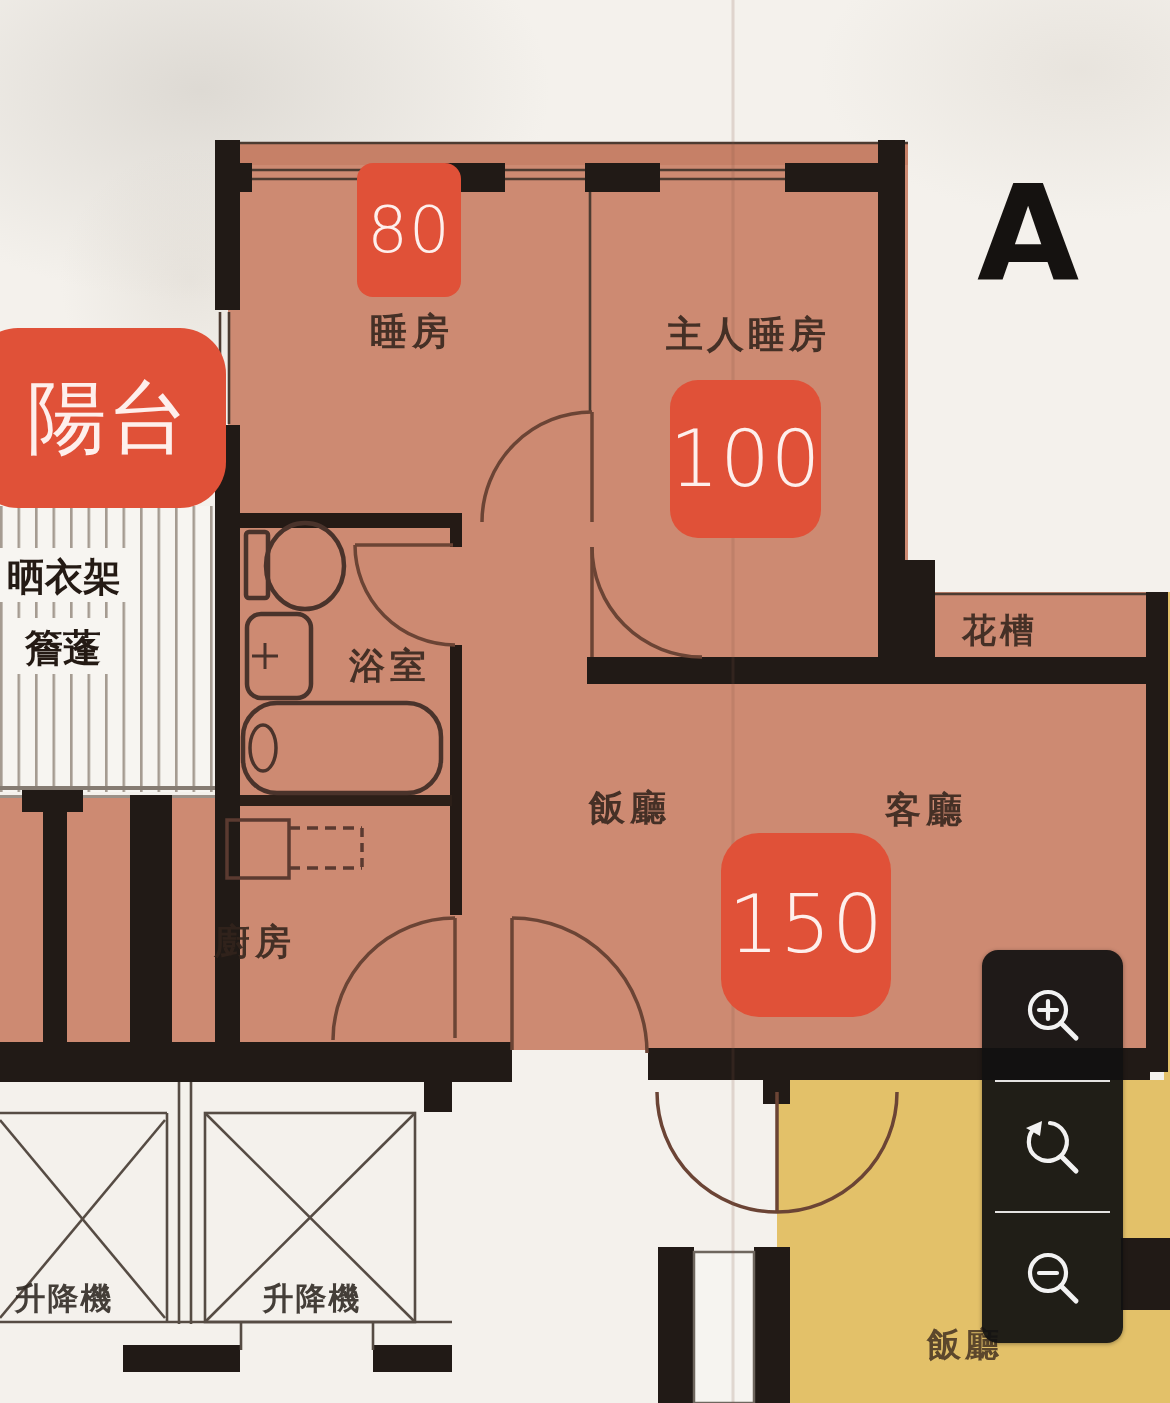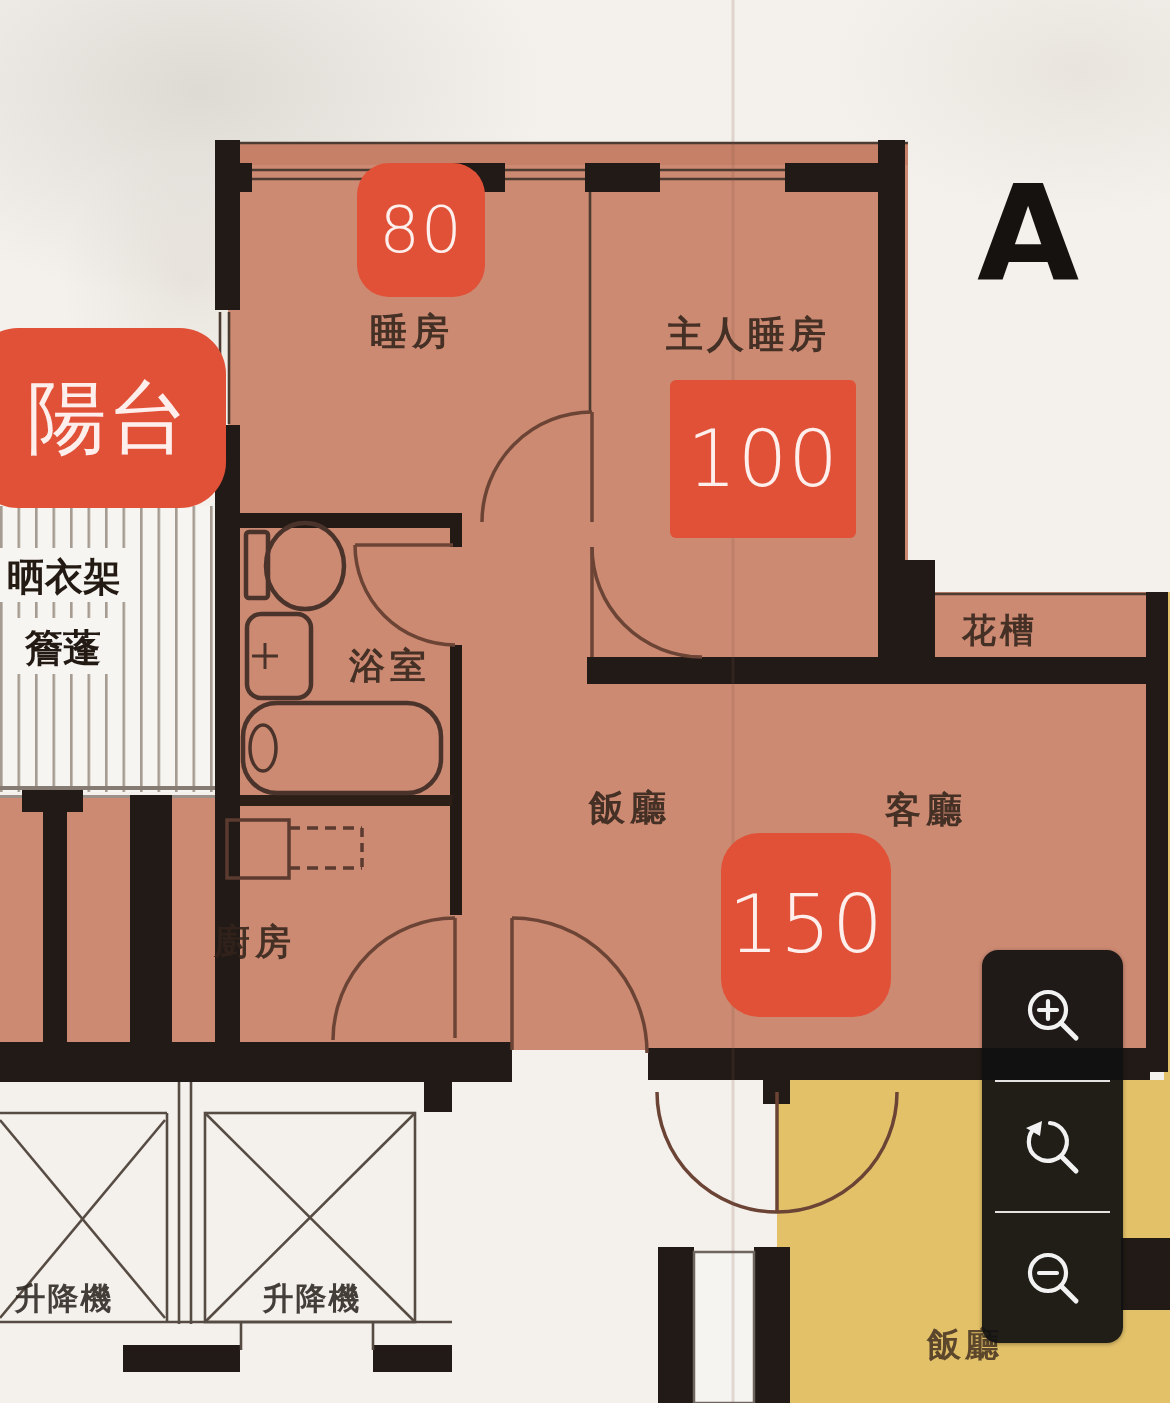--- a/index.html
+++ b/index.html
@@ -12,22 +12,22 @@
   .chip {
     position:absolute;
     background:#e05138;
     color:rgba(255,248,245,0.95);
     display:flex; align-items:center; justify-content:center;
     font-weight:200;
     line-height:1;
     letter-spacing:1px;
     user-select:none;
   }
-  #chip-80   { left:357px; top:163px; width:128px; height:134px; border-radius:32px; font-size:64px; }
-  #chip-100  { left:670px; top:380px; width:186px; height:158px; border-radius:6px; font-size:78px; }
+  #chip-80   { left:357px; top:163px; width:104px; height:134px; border-radius:16px; font-size:64px; }
+  #chip-100  { left:670px; top:380px; width:151px; height:158px; border-radius:28px; font-size:78px; }
   #chip-150  { left:678px; top:833px; width:170px; height:184px; border-radius:38px; font-size:80px;margin-left:43px; }
   #chip-balcony { left:-28px; top:328px; width:236px; height:180px; border-radius:46px; font-size:80px; padding-left:18px; }
   .panel {
     position:absolute; left:982px; top:950px; width:141px; height:393px;
     background:rgba(17,17,17,0.93); border-radius:16px;
     display:flex; flex-direction:column;
     box-shadow:0 1px 4px rgba(0,0,0,0.35);
   }
   .panel .pbtn {
     flex:1; display:flex; align-items:center; justify-content:center;

